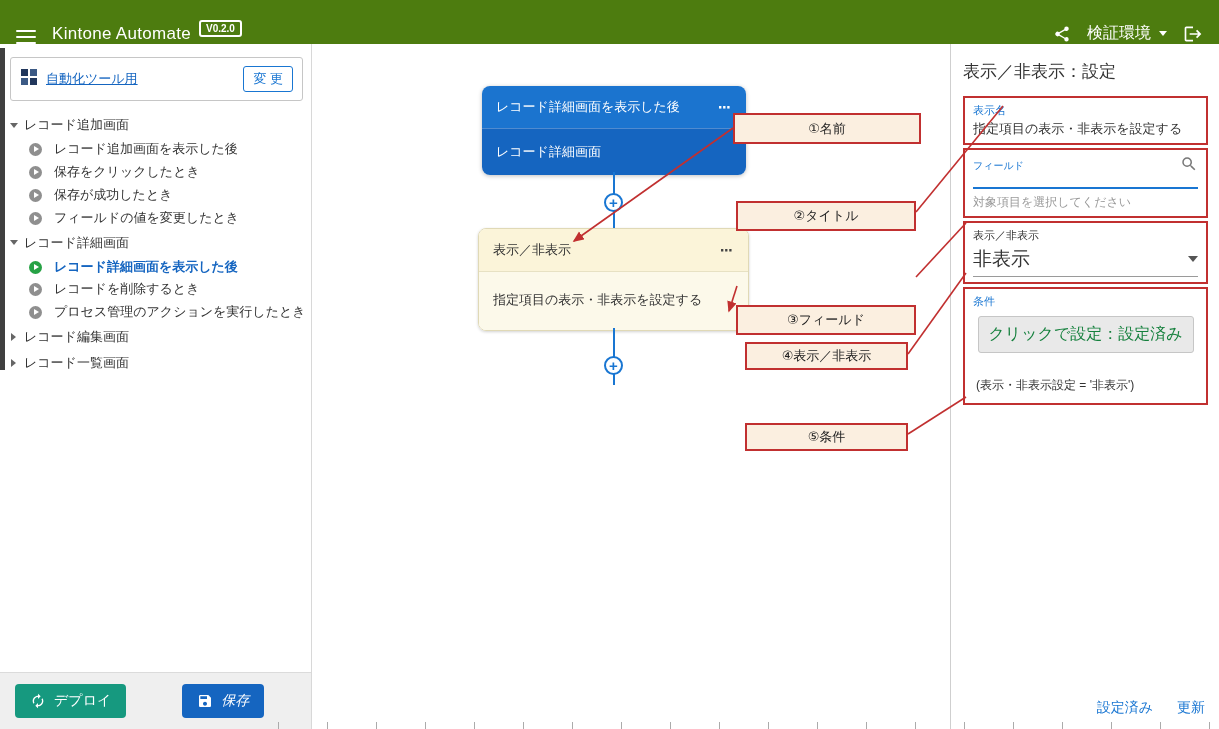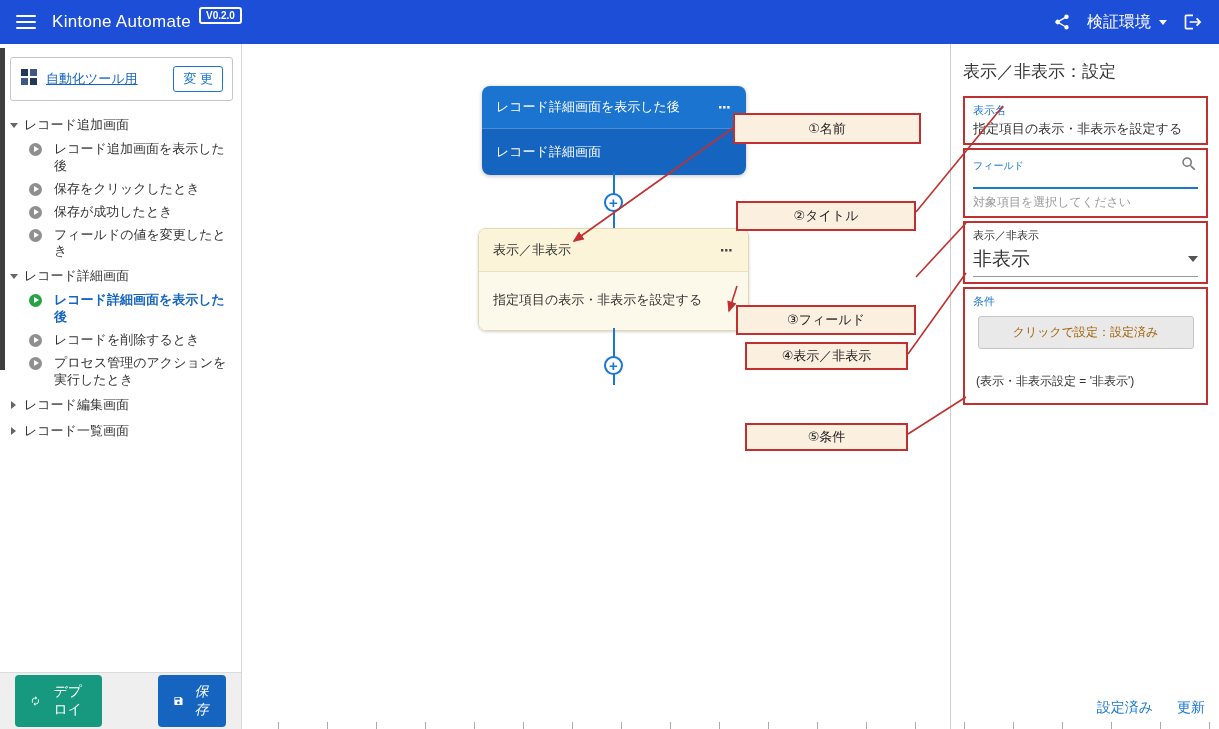--- a/index.html
+++ b/index.html
@@ -1,32 +1,32 @@
 <!DOCTYPE html>
 <html><head>
 <meta charset="utf-8">
 <style>
   *{margin:0;padding:0;box-sizing:border-box;}
   html,body{width:1219px;height:729px;}
   body{font-family:"Liberation Sans","DejaVu Sans",sans-serif;background:#fff;}
   .app{position:relative;width:1219px;height:729px;overflow:hidden;background:#fff;}
 
   
-  .topbar{position:absolute;top:0;left:0;right:0;height:44px;background:#1d4ed8;display:flex;align-items:center;padding:0 16px;color:#fff;z-index:30;}
+  .topbar{position:absolute;top:0;left:0;right:0;height:44px;background:#4d7c0f;display:flex;align-items:flex-end;padding:0 16px;color:#fff;z-index:30;}
   .hamburger{width:20px;height:14px;display:flex;flex-direction:column;justify-content:space-between;cursor:pointer;margin-right:16px;}
   .hamburger span{display:block;height:2px;background:#fff;border-radius:1px;}
   .tb-title{font-size:17px;letter-spacing:.3px;}
   .tb-version{display:inline-block;border:2px solid #fff;border-radius:3px;font-size:10px;font-weight:bold;padding:1px 5px;margin-left:8px;transform:translateY(-7px);}
   .tb-right{margin-left:auto;display:flex;align-items:center;gap:16px;}
   .tb-env{display:flex;align-items:center;gap:8px;font-size:16px;cursor:pointer;}
   .caret-down-white{width:0;height:0;border-left:4px solid transparent;border-right:4px solid transparent;border-top:5px solid #fff;}
   .tb-icon{display:flex;align-items:center;cursor:pointer;}
 
   
-  .sidebar{position:absolute;top:44px;left:0;width:242px;bottom:0;background:#fff;border-right:1px solid #D8D8D8;z-index:20;}
+  .sidebar{position:absolute;top:44px;left:0;width:312px;bottom:0;background:#fff;border-right:1px solid #D8D8D8;z-index:20;}
   .app-box{margin:13px 8px 4px 10px;border:1px solid #C6C6C6;border-radius:3px;padding:8px 9px;display:flex;align-items:center;gap:8px;}
   .app-icon{flex:0 0 18px;}
   .app-link{color:#1565C0;text-decoration:underline;font-size:13px;flex:1;cursor:pointer;}
   .change-btn{border:1px solid #1976D2;color:#1976D2;background:#fff;font-size:13px;padding:3px 9px;border-radius:3px;cursor:pointer;white-space:nowrap;}
   .tree{padding:7px 4px 0 10px;font-size:13px;color:#333;}
   .tree-parent{display:flex;align-items:center;gap:6px;padding:4px 0;cursor:pointer;}
   .caret-down{width:0;height:0;border-left:4px solid transparent;border-right:4px solid transparent;border-top:5px solid #666;flex:0 0 auto;}
   .caret-right{width:0;height:0;border-top:4px solid transparent;border-bottom:4px solid transparent;border-left:5px solid #666;flex:0 0 auto;margin-left:1px;margin-right:2px;}
   .tree-child{display:flex;align-items:flex-start;gap:12px;padding:3px 0 3px 19px;cursor:pointer;line-height:1.3;}
   .ev-icon{flex:0 0 13px;width:13px;height:13px;border-radius:50%;background:#8F8F8F;position:relative;margin-top:2px;}
@@ -74,21 +74,21 @@
   .p-value{color:#333;font-size:13px;margin-top:2px;}
   .field-row{display:flex;align-items:center;justify-content:space-between;}
   .field-label{color:#1976D2;font-size:10px;}
   .field-underline{border-bottom:2px solid #1976D2;margin-top:10px;}
   .field-helper{color:#9A9A9A;font-size:12px;padding-top:5px;}
   .vis-label{color:#333;font-size:11px;display:block;}
   .vis-row{display:flex;align-items:center;justify-content:space-between;padding:3px 0 4px;border-bottom:1px solid #9a9a9a;cursor:pointer;}
   .vis-value{color:#333;font-size:19px;}
   .caret-down-dark{width:0;height:0;border-left:5px solid transparent;border-right:5px solid transparent;border-top:6px solid #555;}
   .cond-section{min-height:118px;}
-  .cond-btn{display:block;width:96%;margin:7px auto 0;background:#E9E9E9;border:1px solid #C6C6C6;border-radius:3px;font-size:12px;color:#a16207;padding:7px 4px;cursor:pointer;font-family:inherit;}
+  .cond-btn{display:block;width:96%;margin:7px auto 0;background:#E9E9E9;border:1px solid #C6C6C6;border-radius:3px;font-size:16px;color:#15803d;padding:7px 4px;cursor:pointer;font-family:inherit;}
   .cond-expr{color:#333;font-size:12px;margin-top:24px;padding-left:3px;}
   .panel-footer{position:absolute;right:14px;bottom:12px;display:flex;gap:24px;font-size:14px;}
   .panel-link{color:#1976D2;cursor:pointer;}
 
   
   .anno-svg{position:absolute;inset:0;width:1219px;height:729px;z-index:40;pointer-events:none;}
   .left-scroll{position:absolute;left:0;top:48px;width:5px;height:322px;background:#3F3F3F;z-index:50;}
   .bottom-ticks{position:absolute;left:278px;right:0;bottom:0;height:7px;z-index:45;pointer-events:none;
     background:repeating-linear-gradient(to right,#ABABAB 0 1px,transparent 1px 49px);}
 </style>

